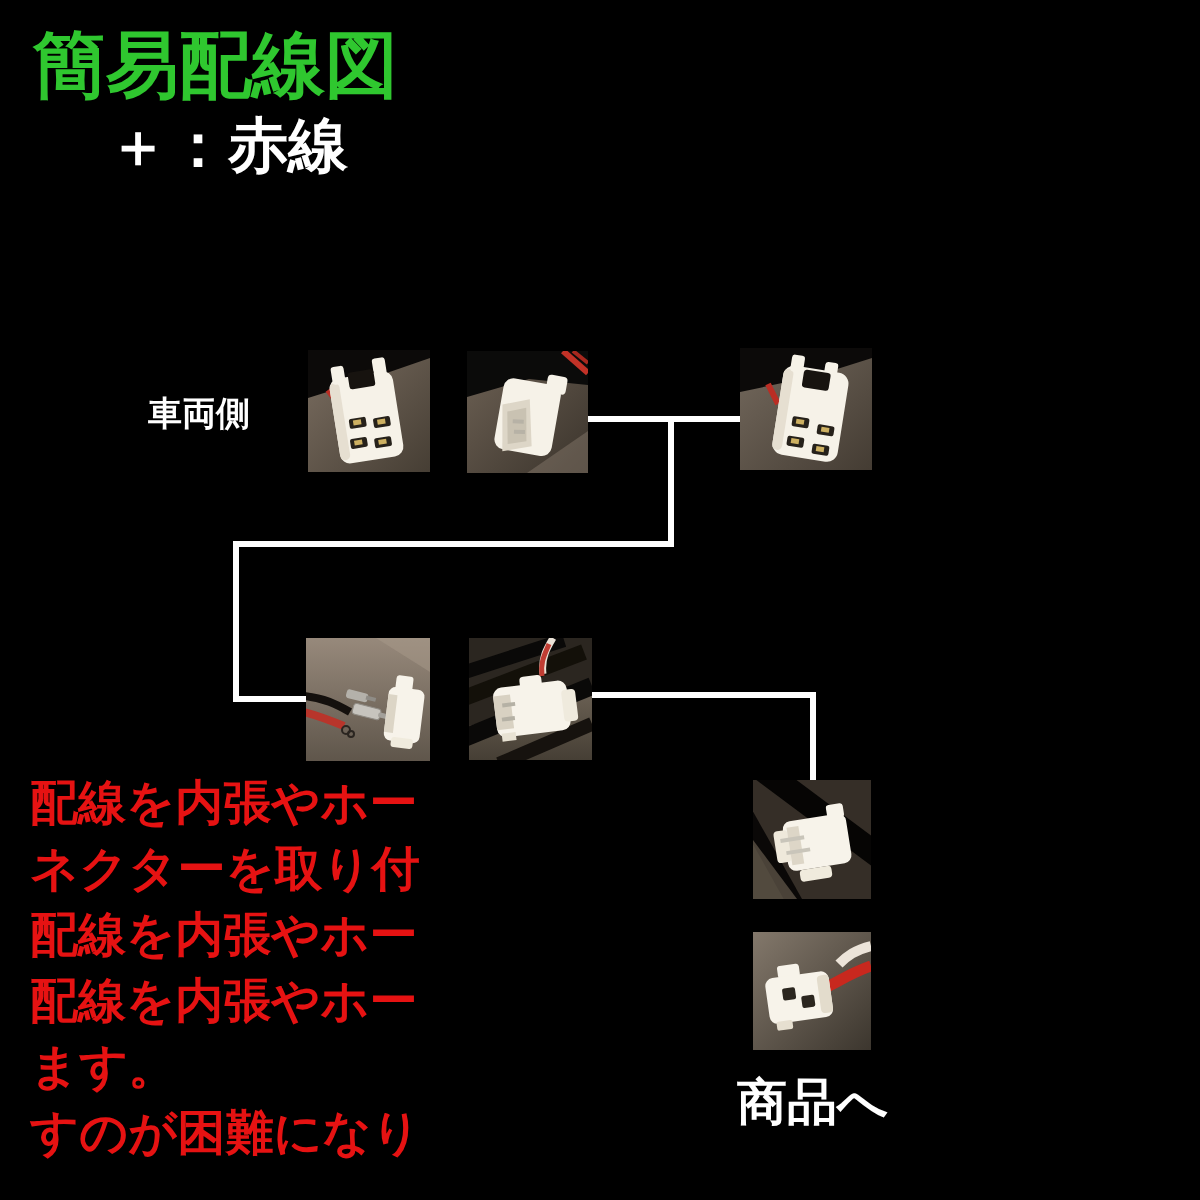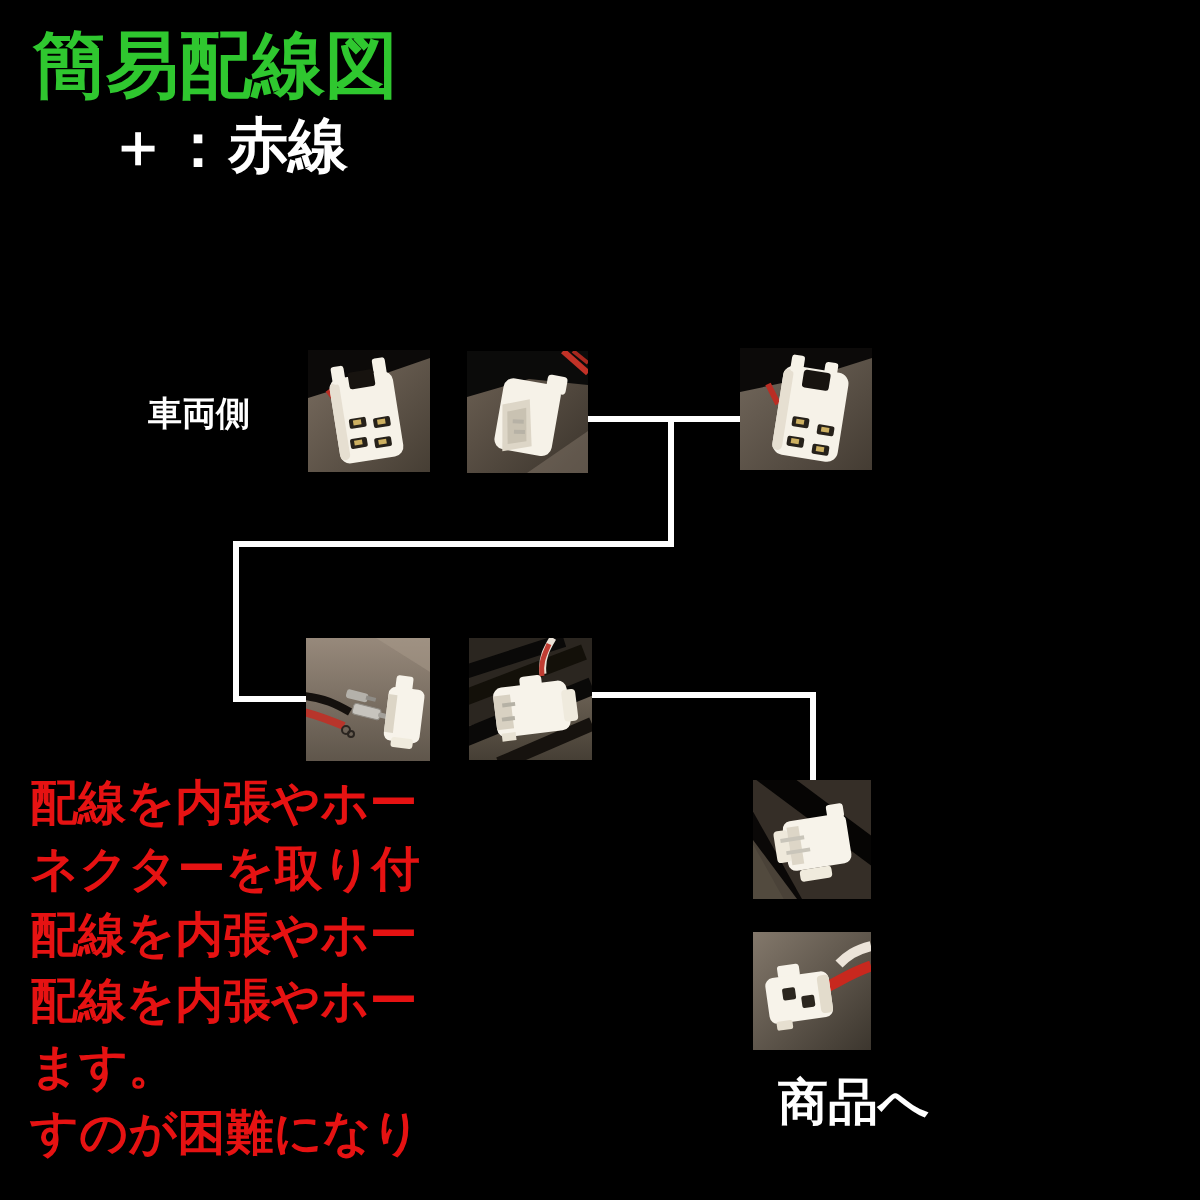--- a/index.html
+++ b/index.html
@@ -17,21 +17,21 @@
   }
   .abs{position:absolute;}
   #title{
     left:33px;top:20px;font-size:73px;line-height:90px;
     color:var(--title-color);letter-spacing:0px;white-space:nowrap;
   }
   .white-label{color:#FFFFFF;white-space:nowrap;}
   #legend{left:108px;top:114px;font-size:60px;line-height:64px;text-align:center;}
   #vehicle-side{left:148px;top:385px;font-size:34px;line-height:56px;text-align:right;}
   #oem-lamp{left:879px;top:352px;font-size:49px;line-height:70px;}
-  #to-product{left:737px;top:1072px;font-size:50px;line-height:60px;margin-left:41px;}
+  #to-product{left:737px;top:1072px;font-size:50px;line-height:60px;}
   #warning{
     left:30px;top:770px;font-size:48px;line-height:66px;
     color:var(--note-color);white-space:nowrap;font-family:Liberation Serif, serif;
   }
   .wline{position:absolute;background:var(--line-color);}
   .photo{position:absolute;overflow:hidden;}
   .photo svg{display:block;width:100%;height:100%;}
 </style>
 </head>
 <body>

